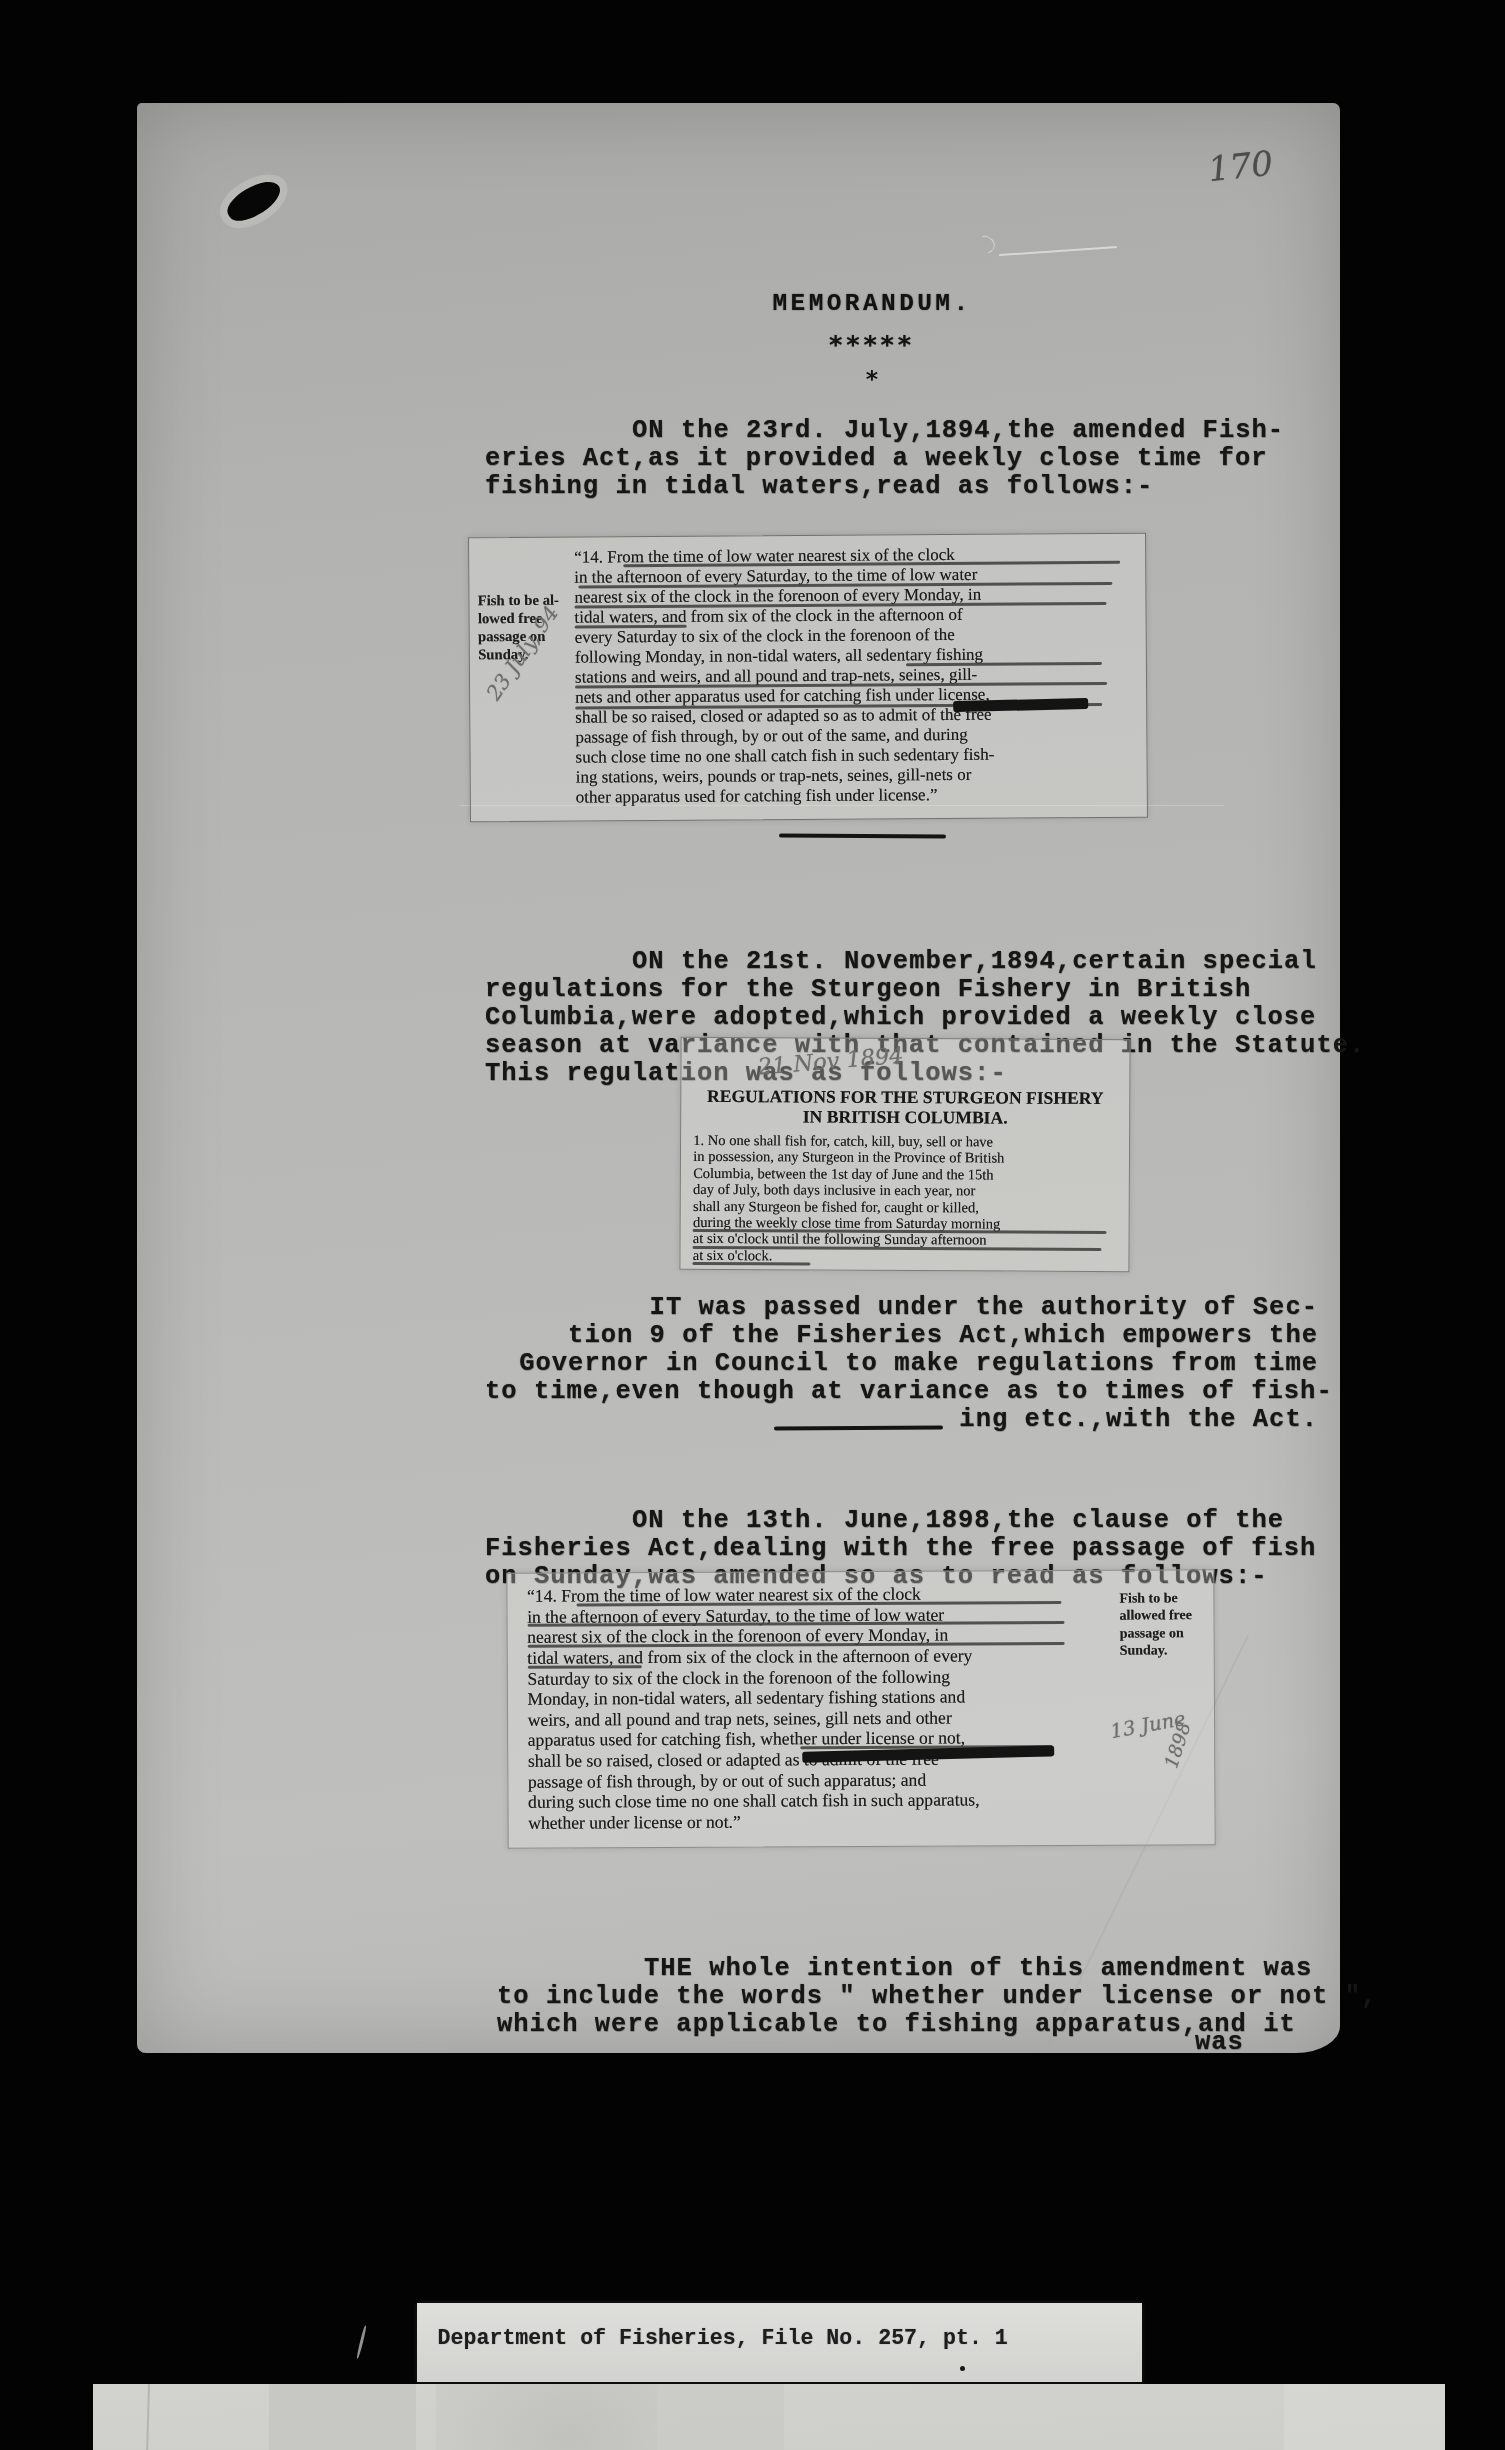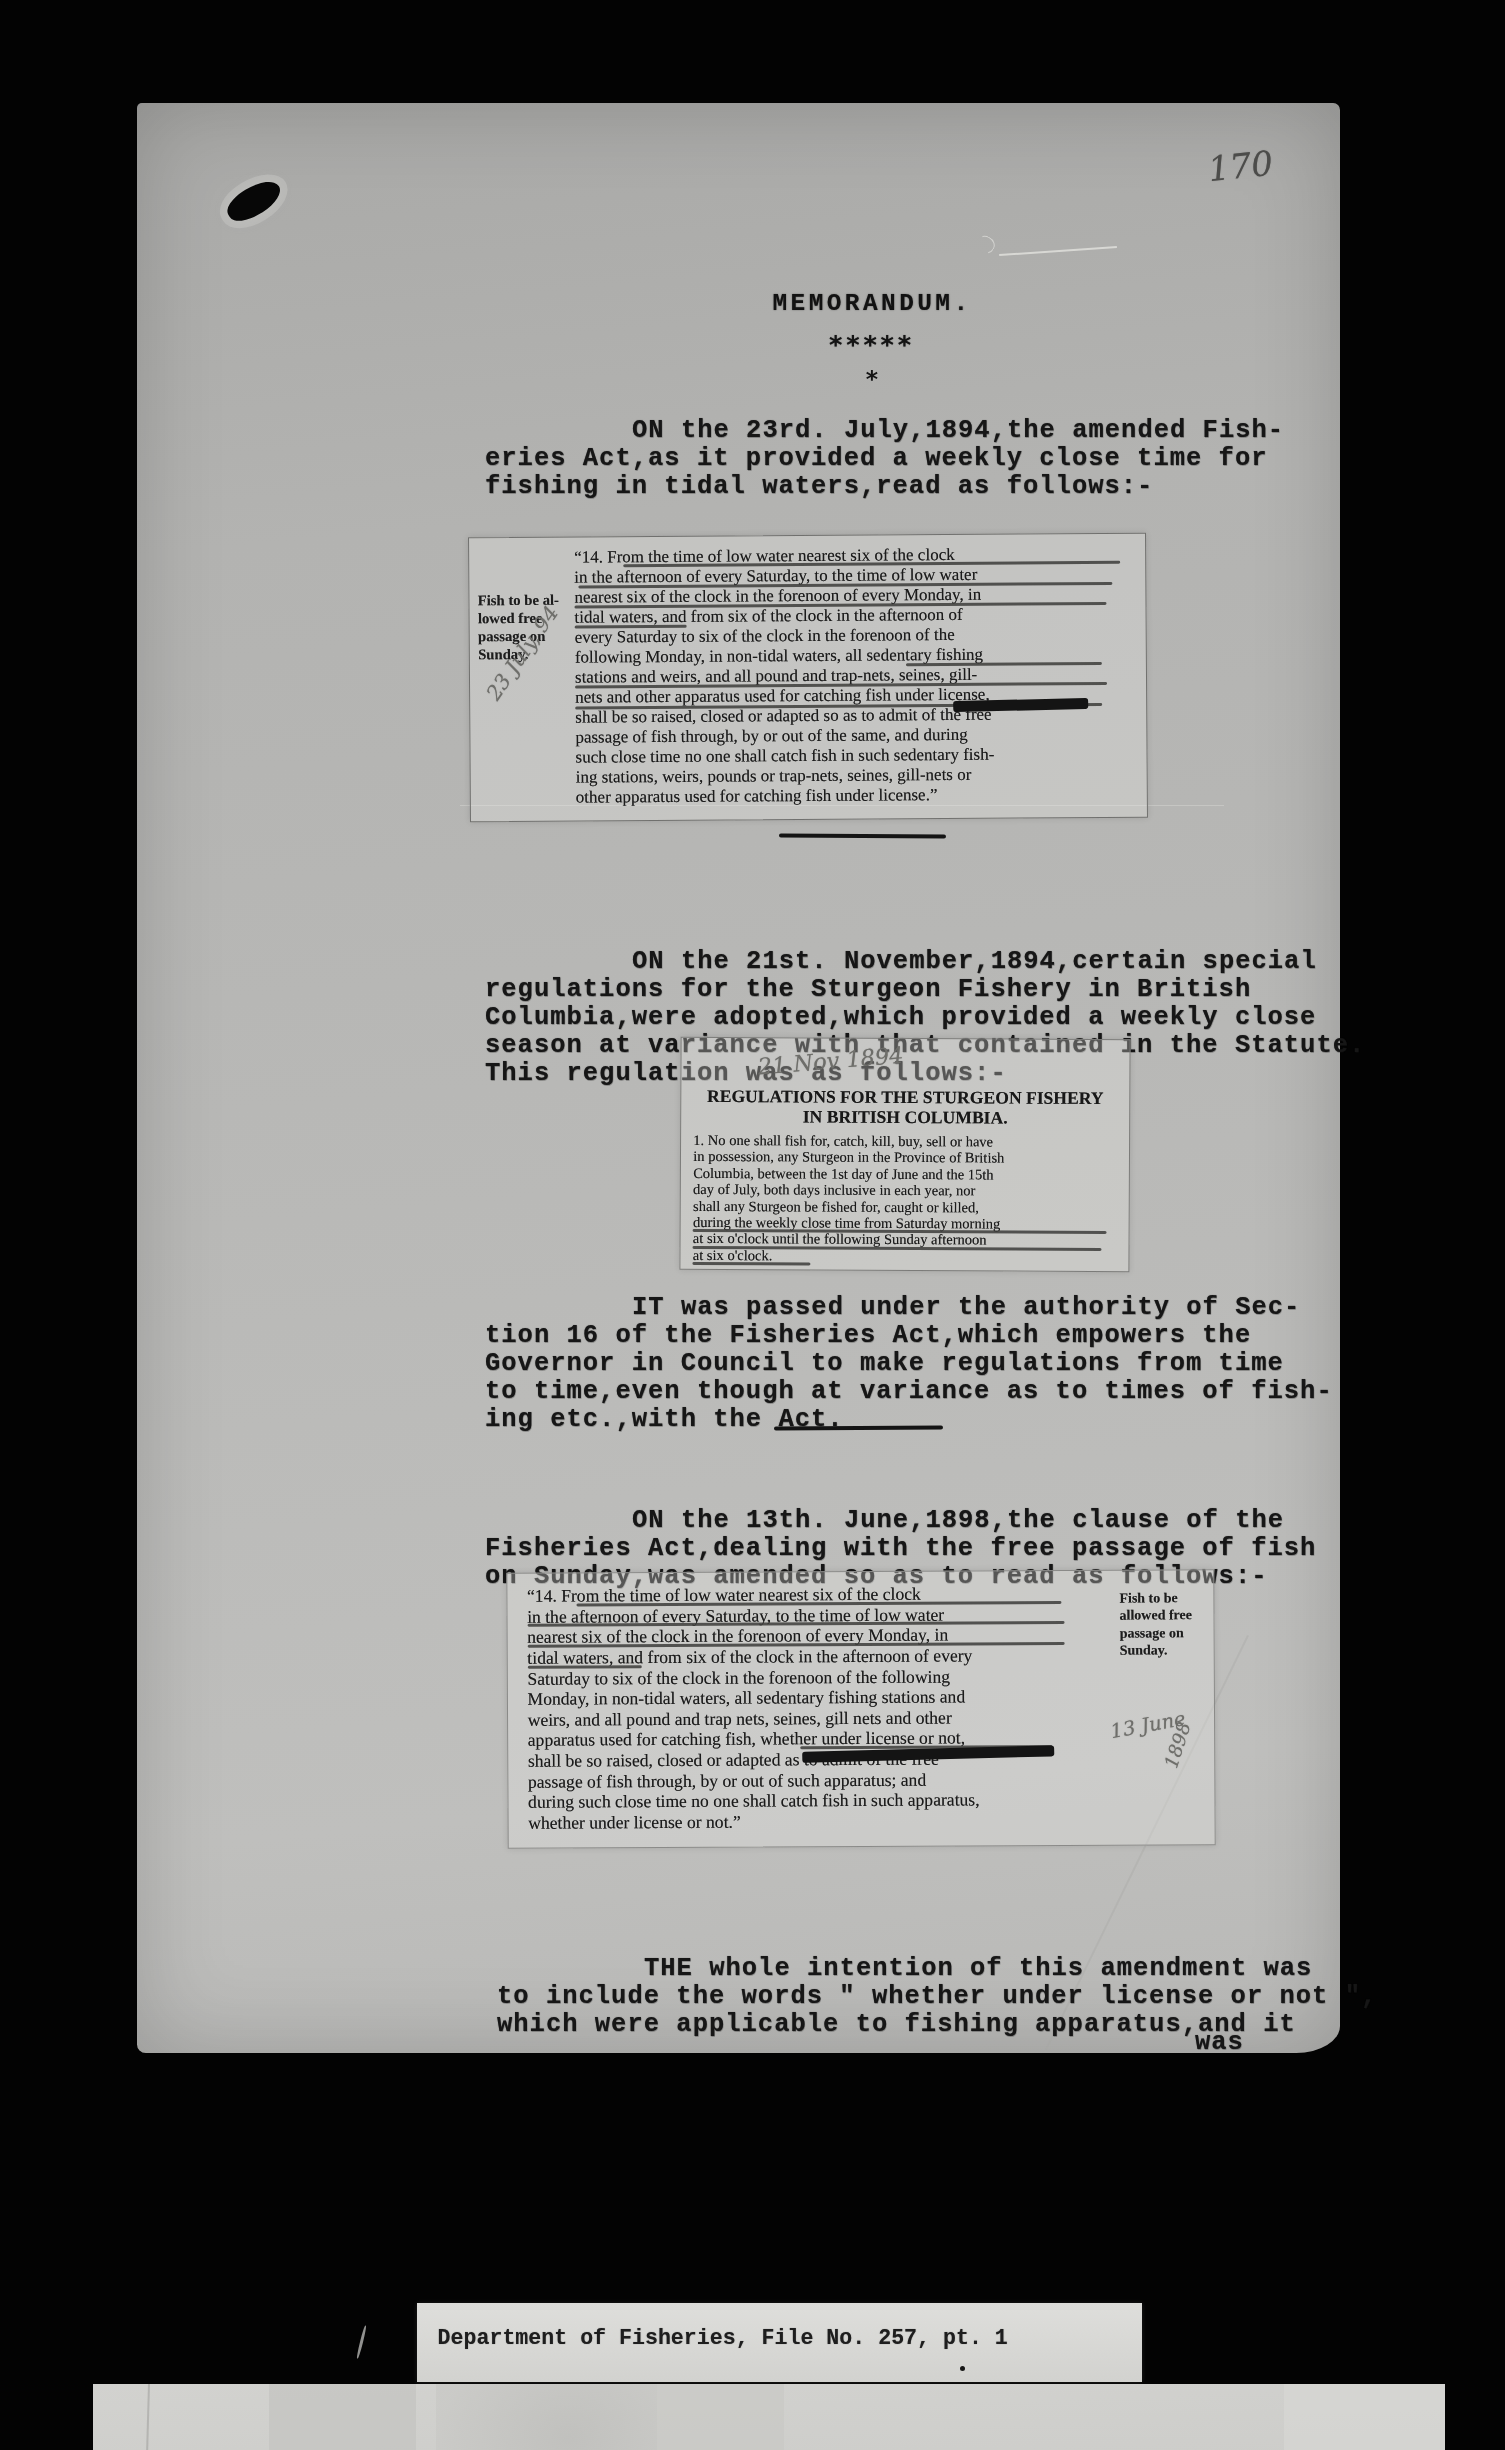--- a/index.html
+++ b/index.html
@@ -144,23 +144,23 @@
           <div class="cline">shall any Sturgeon be fished for, caught or killed,</div>
           <div class="cline">during the weekly close time from Saturday morning</div>
           <div class="cline">at six o'clock until the following Sunday afternoon</div>
           <div class="cline">at six o'clock.</div>
         </div>
       <div class="umark" style="left:12.3px;top:191px;width:414px;height:2.5px;"></div>
       <div class="umark" style="left:12.3px;top:208px;width:409px;height:2.5px;"></div>
       <div class="umark" style="left:12.3px;top:224px;width:118px;height:2.5px;"></div>
     </div>
 
-    <div class="typew" style="left:348px;top:1191px;width:833px;">
+    <div class="typew" style="left:348px;top:1191px;width:833px;text-align:right;">
       <div class="line indent">IT was passed under the authority of Sec-</div>
-      <div class="line">tion 16 of the Fisheries Act,which empowers the</div>
+      <div class="line">tion 9 of the Fisheries Act,which empowers the</div>
       <div class="line">Governor in Council to make regulations from time</div>
       <div class="line">to time,even though at variance as to times of fish-</div>
       <div class="line">ing etc.,with the Act.</div>
     </div>
 
     <div class="rule-divider" style="left:637px;top:1323px;width:169px;transform:rotate(-.3deg);"></div>
 
     <div class="typew" style="left:348px;top:1404px;width:833px;">
       <div class="line indent">ON the 13th. June,1898,the clause of the</div>
       <div class="line">Fisheries Act,dealing with the free passage of fish</div>

